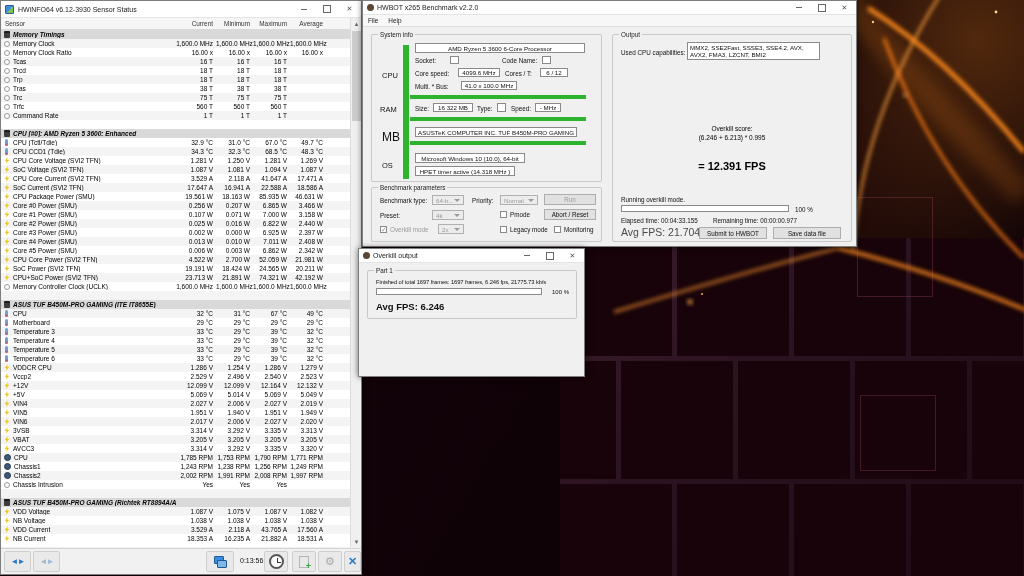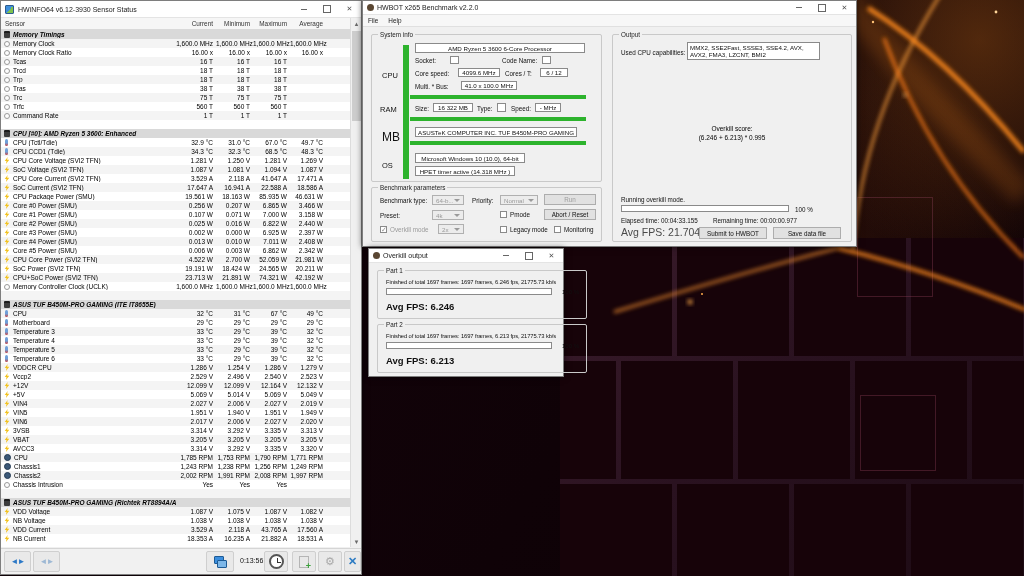--- a/index.html
+++ b/index.html
@@ -99,21 +99,21 @@
   
   #hwbot { left:362px; top:0; width:495px; height:247px; }
   #hwbot .titlebar { height:14px; padding-left:4px; }
   #hwbot-icon { width:7px; height:7px; margin-right:3px; border-radius:50%; background:#5a4632; }
   #hwbot-menubar { height:12px; background:#f7f7f7; border-bottom:1px solid #e0e0e0; display:flex; align-items:center; }
   .menu-item { font-size:6.4px; color:#222; padding:0 5px; }
   #hwbot-body { position:absolute; top:26px; left:0; right:0; bottom:0; }
   .centerline { position:absolute; left:0; right:0; text-align:center; }
 
   
-  #overkill { left:368px; top:248px; width:196px; height:129px; }
+  #overkill { left:358px; top:248px; width:227px; height:129px; }
   #overkill .titlebar { height:14px; padding-left:4px; }
   .part-status { position:absolute; font-size:5.8px; letter-spacing:-.1px; color:#111; white-space:nowrap; }
   .avg-fps { position:absolute; font-size:9.5px; font-weight:600; color:#111; }
   .pct { position:absolute; font-size:6px; color:#111; }
 </style>
 </head>
 <body>
 
 <div id="desktop">
   <div id="bricks">
@@ -901,20 +901,21 @@
           <span>Monitoring</span>
         </span>
     </div>
 
     <div class="groupbox" style="left:249px; top:7px; width:240px; height:208px;">
       <span class="grouplabel">Output</span>
       <span class="lab" style="left:8px; top:14px;">Used CPU capabilities:</span>
       <span class="fieldbox" style="left:74px; top:7px; width:133px; height:18px; white-space:normal; text-align:left; justify-content:flex-start; padding:1px 2px; line-height:7px;">MMX2, SSE2Fast, SSSE3, SSE4.2, AVX, AVX2, FMA3, LZCNT, BMI2</span>
       <span class="centerline" style="top:90px; font-size:6.5px;">Overkill score:</span>
       <span class="centerline" style="top:99px; font-size:6.5px;">(6.246 + 6.213) * 0.995</span>
+      <span class="centerline" style="top:125px; font-size:11px; font-weight:bold; color:#000;">= 12.391 FPS</span>
       <span class="lab" style="left:8px; top:161px;">Running overkill mode.</span>
       <span class="pbar" style="left:8px; top:170px; width:168px; height:7px;"><span class="pfill"></span></span>
       <span class="lab" style="left:182px; top:171px;">100 %</span>
       <span class="lab" style="left:8px; top:182px;">Elapsed time: 00:04:33.155</span>
       <span class="lab" style="left:100px; top:182px;">Remaining time: 00:00:00.977</span>
       <span class="lab" style="left:8px; top:191px; font-size:10.5px; color:#4a4a4a;">Avg FPS: 21.704</span>
       <span class="btn" style="left:86px; top:192px; width:68px; height:12px;">Submit to HWBOT</span>
       <span class="btn" style="left:160px; top:192px; width:68px; height:12px;">Save data file</span>
     </div>
   </div>
@@ -930,20 +931,13 @@
       <span class="capbtn cap-close"></span>
     </span>
   </div>
   <div class="groupbox" style="left:8px; top:21px; width:210px; height:49px;">
     <span class="grouplabel">Part 1</span>
     <span class="part-status" style="left:8px; top:8px;">Finished of total 1697 frames: 1697 frames, 6.246 fps,  21775.73 kb/s</span>
     <span class="pbar" style="left:8px; top:17px; width:166px; height:7px;"><span class="pfill"></span></span>
     <span class="pct" style="left:184px; top:18px;">100 %</span>
     <span class="avg-fps" style="left:8px; top:30px;">Avg FPS: 6.246</span>
   </div>
-  <div class="groupbox" style="left:8px; top:75px; width:210px; height:49px;">
-    <span class="grouplabel">Part 2</span>
-    <span class="part-status" style="left:8px; top:8px;">Finished of total 1697 frames: 1697 frames, 6.213 fps,  21775.73 kb/s</span>
-    <span class="pbar" style="left:8px; top:17px; width:166px; height:7px;"><span class="pfill"></span></span>
-    <span class="pct" style="left:184px; top:18px;">100 %</span>
-    <span class="avg-fps" style="left:8px; top:30px;">Avg FPS: 6.213</span>
-  </div>
 </div>
 
 </body></html>

